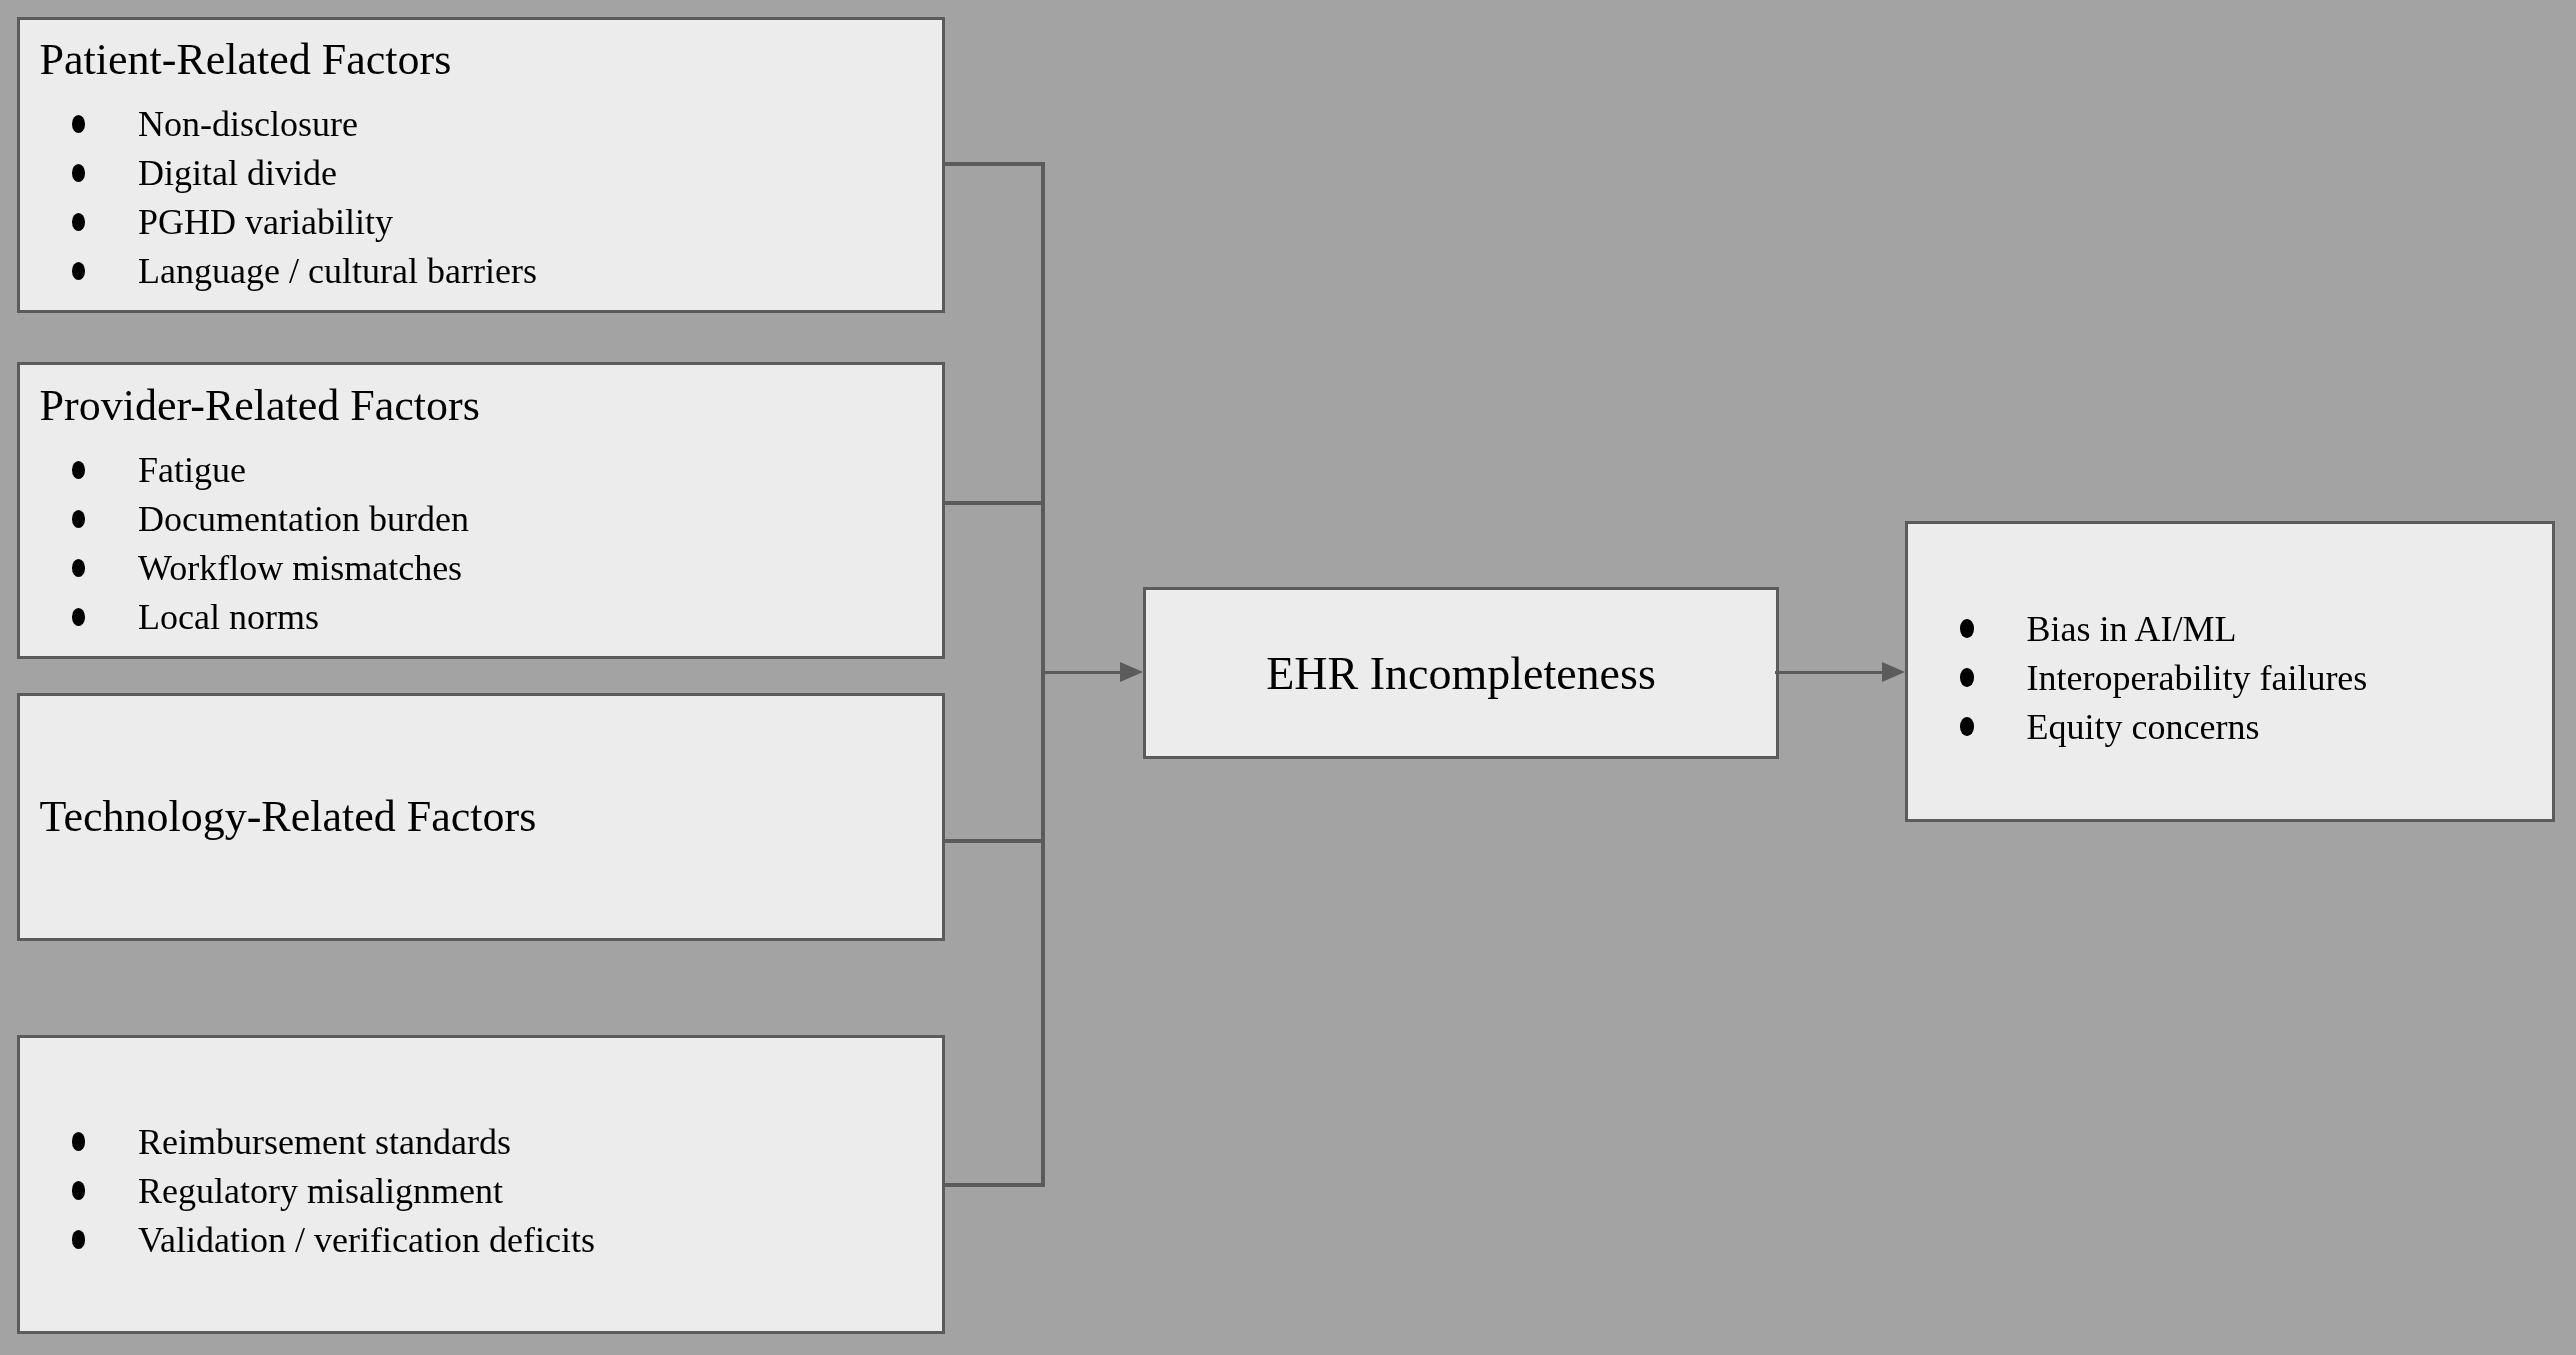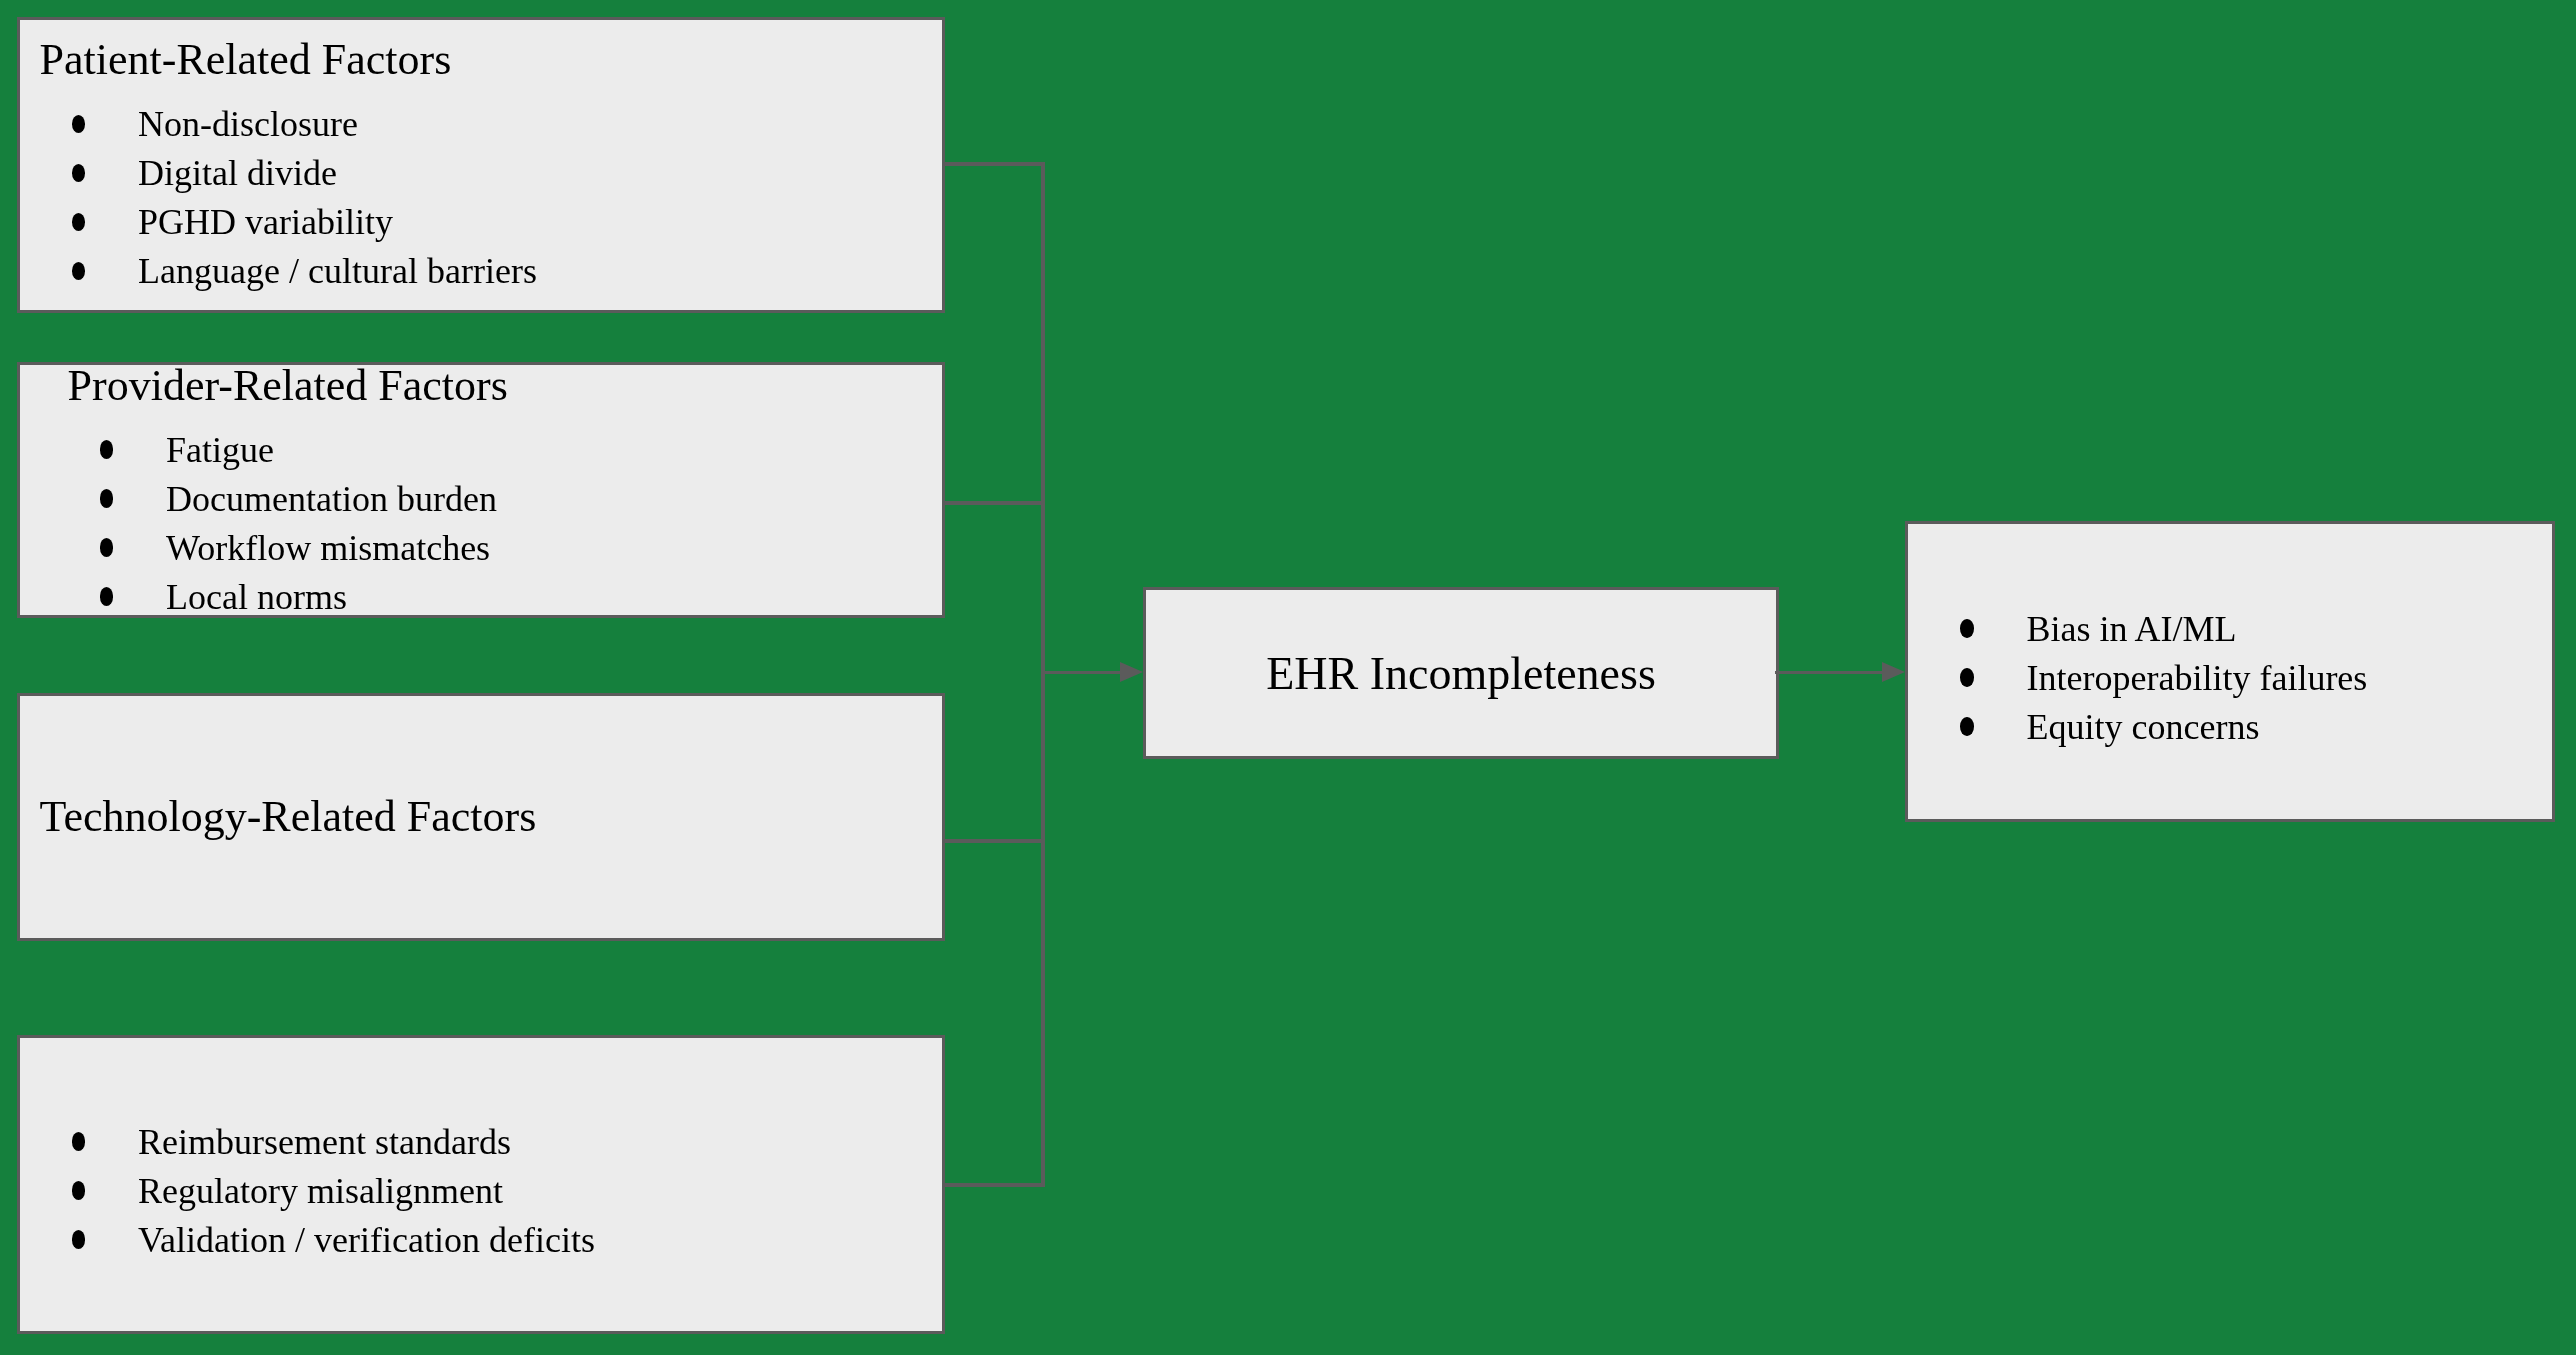--- a/index.html
+++ b/index.html
@@ -4,21 +4,21 @@
 <style>
   html, body {
     margin: 0;
     padding: 0;
     background: #ffffff;
   }
   .canvas {
     position: relative;
     width: 2576px;
     height: 1356px;
-    background: #15803d;
+    background: #a3a3a3;
     font-family: "Liberation Serif", "DejaVu Serif", serif;
     color: #000000;
     overflow: hidden;
   }
   .box {
     position: absolute;
     box-sizing: border-box;
     background: #ececec;
     border: 3.7px solid #5b5b5b;
     display: flex;
@@ -49,21 +49,21 @@
     border-radius: 50%;
     background: #000000;
     margin-left: 52px;
     margin-right: 53px;
   }
   .txt {
     font-size: 36px;
   }
   
   .box.patient     { left: 16.6px;  top: 16.6px;   width: 928px; height: 296px; }
-  .box.provider    { left: 16.6px;  top: 362px;  width: 928px; height: 256px; padding-left: 28px; }
+  .box.provider    { left: 16.6px;  top: 362px;  width: 928px; height: 297px; }
   .box.technology  { left: 16.6px;  top: 693px; width: 928px; height: 248px; }
   .box.admin       { left: 16.6px;  top: 1035px; width: 928px; height: 299px; }
   
   .box.ehr {
     left: 1143px; top: 587px; width: 636px; height: 172px;
     align-items: center;
   }
   .box.ehr .center-title {
     font-size: 46px;
     white-space: nowrap;

